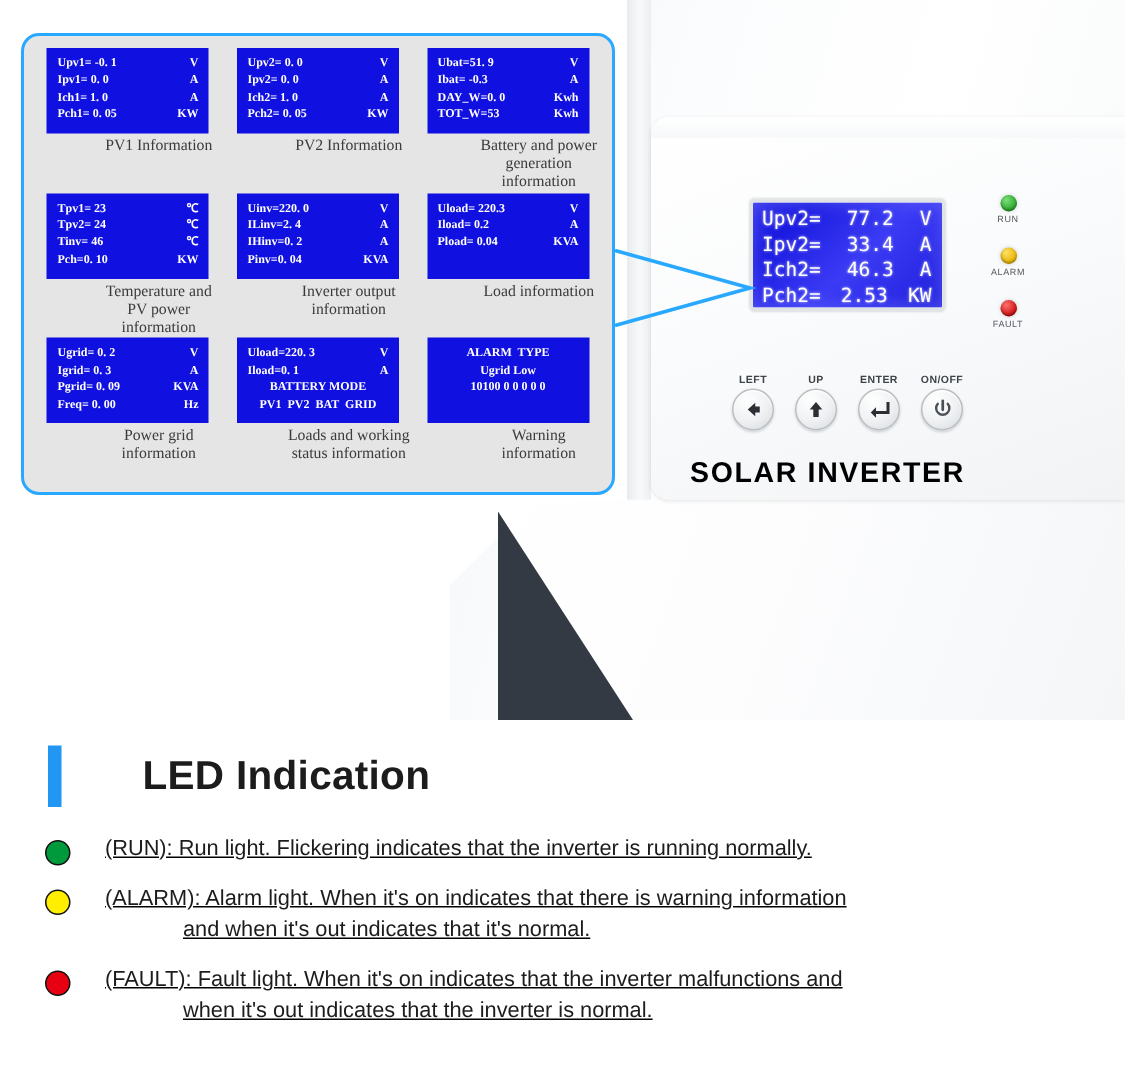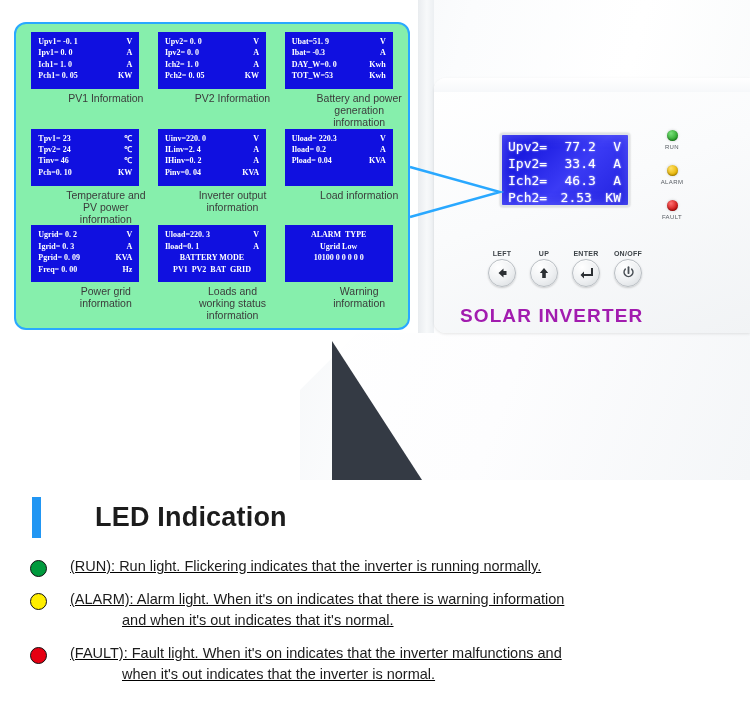--- a/index.html
+++ b/index.html
@@ -125,32 +125,32 @@
     width:26px;height:26px;border-radius:50%;
     margin:0 auto;
     background:radial-gradient(circle at 35% 28%,#ffffff,#eef0f2 55%,#d6dadd 100%);
     border:1px solid #b9bec3;
     box-shadow:0 1px 2px rgba(0,0,0,.18), inset 0 1px 1px #fff;
     display:flex;align-items:center;justify-content:center;
   }
   .key-circle svg{display:block;}
   .brand{
     position:absolute;left:160px;top:305px;width:290px;
-    font-size:19px;font-weight:bold;color:#a21caf;
+    font-size:19px;font-weight:bold;color:#000000;
     letter-spacing:1.1px;
     font-family:"Liberation Sans", sans-serif;
   }
 
   
   .callout-svg{position:absolute;left:0;top:0;width:750px;height:480px;pointer-events:none;}
 
   
   .info-panel{
     position:absolute;left:14px;top:22px;width:396px;height:308px;
-    background:#86efac;
+    background:#e5e5e5;
     border:2px solid #29a8ff;
     border-radius:12px;
     box-sizing:border-box;
     z-index:5;
   }
   .grid{
     position:absolute;left:0;top:0;width:100%;height:100%;
     display:grid;
     grid-template-columns:1fr 1fr 1fr;
     grid-template-rows:1fr 1fr 1fr;
@@ -167,21 +167,21 @@
   }
   .mrow{
     display:flex;justify-content:space-between;
     color:#ffffff;font-weight:bold;
     font-family:"Liberation Serif", serif;
     font-size:8px;line-height:11.4px;white-space:pre;
   }
   .mrow.center{justify-content:center;}
   .mcap{
     font-size:10.5px;color:#3b3b3b;text-align:center;line-height:12px;
-    font-family:Liberation Sans, sans-serif;
+    font-family:Liberation Serif, serif;
     padding-left:41px;
   }
 
   
   #bottom{
     position:absolute;left:0;top:480px;width:750px;height:237px;
     background:#ffffff;
   }
   .sec-title-wrap{
     position:absolute;left:32px;top:17px;display:flex;align-items:center;gap:40px;

